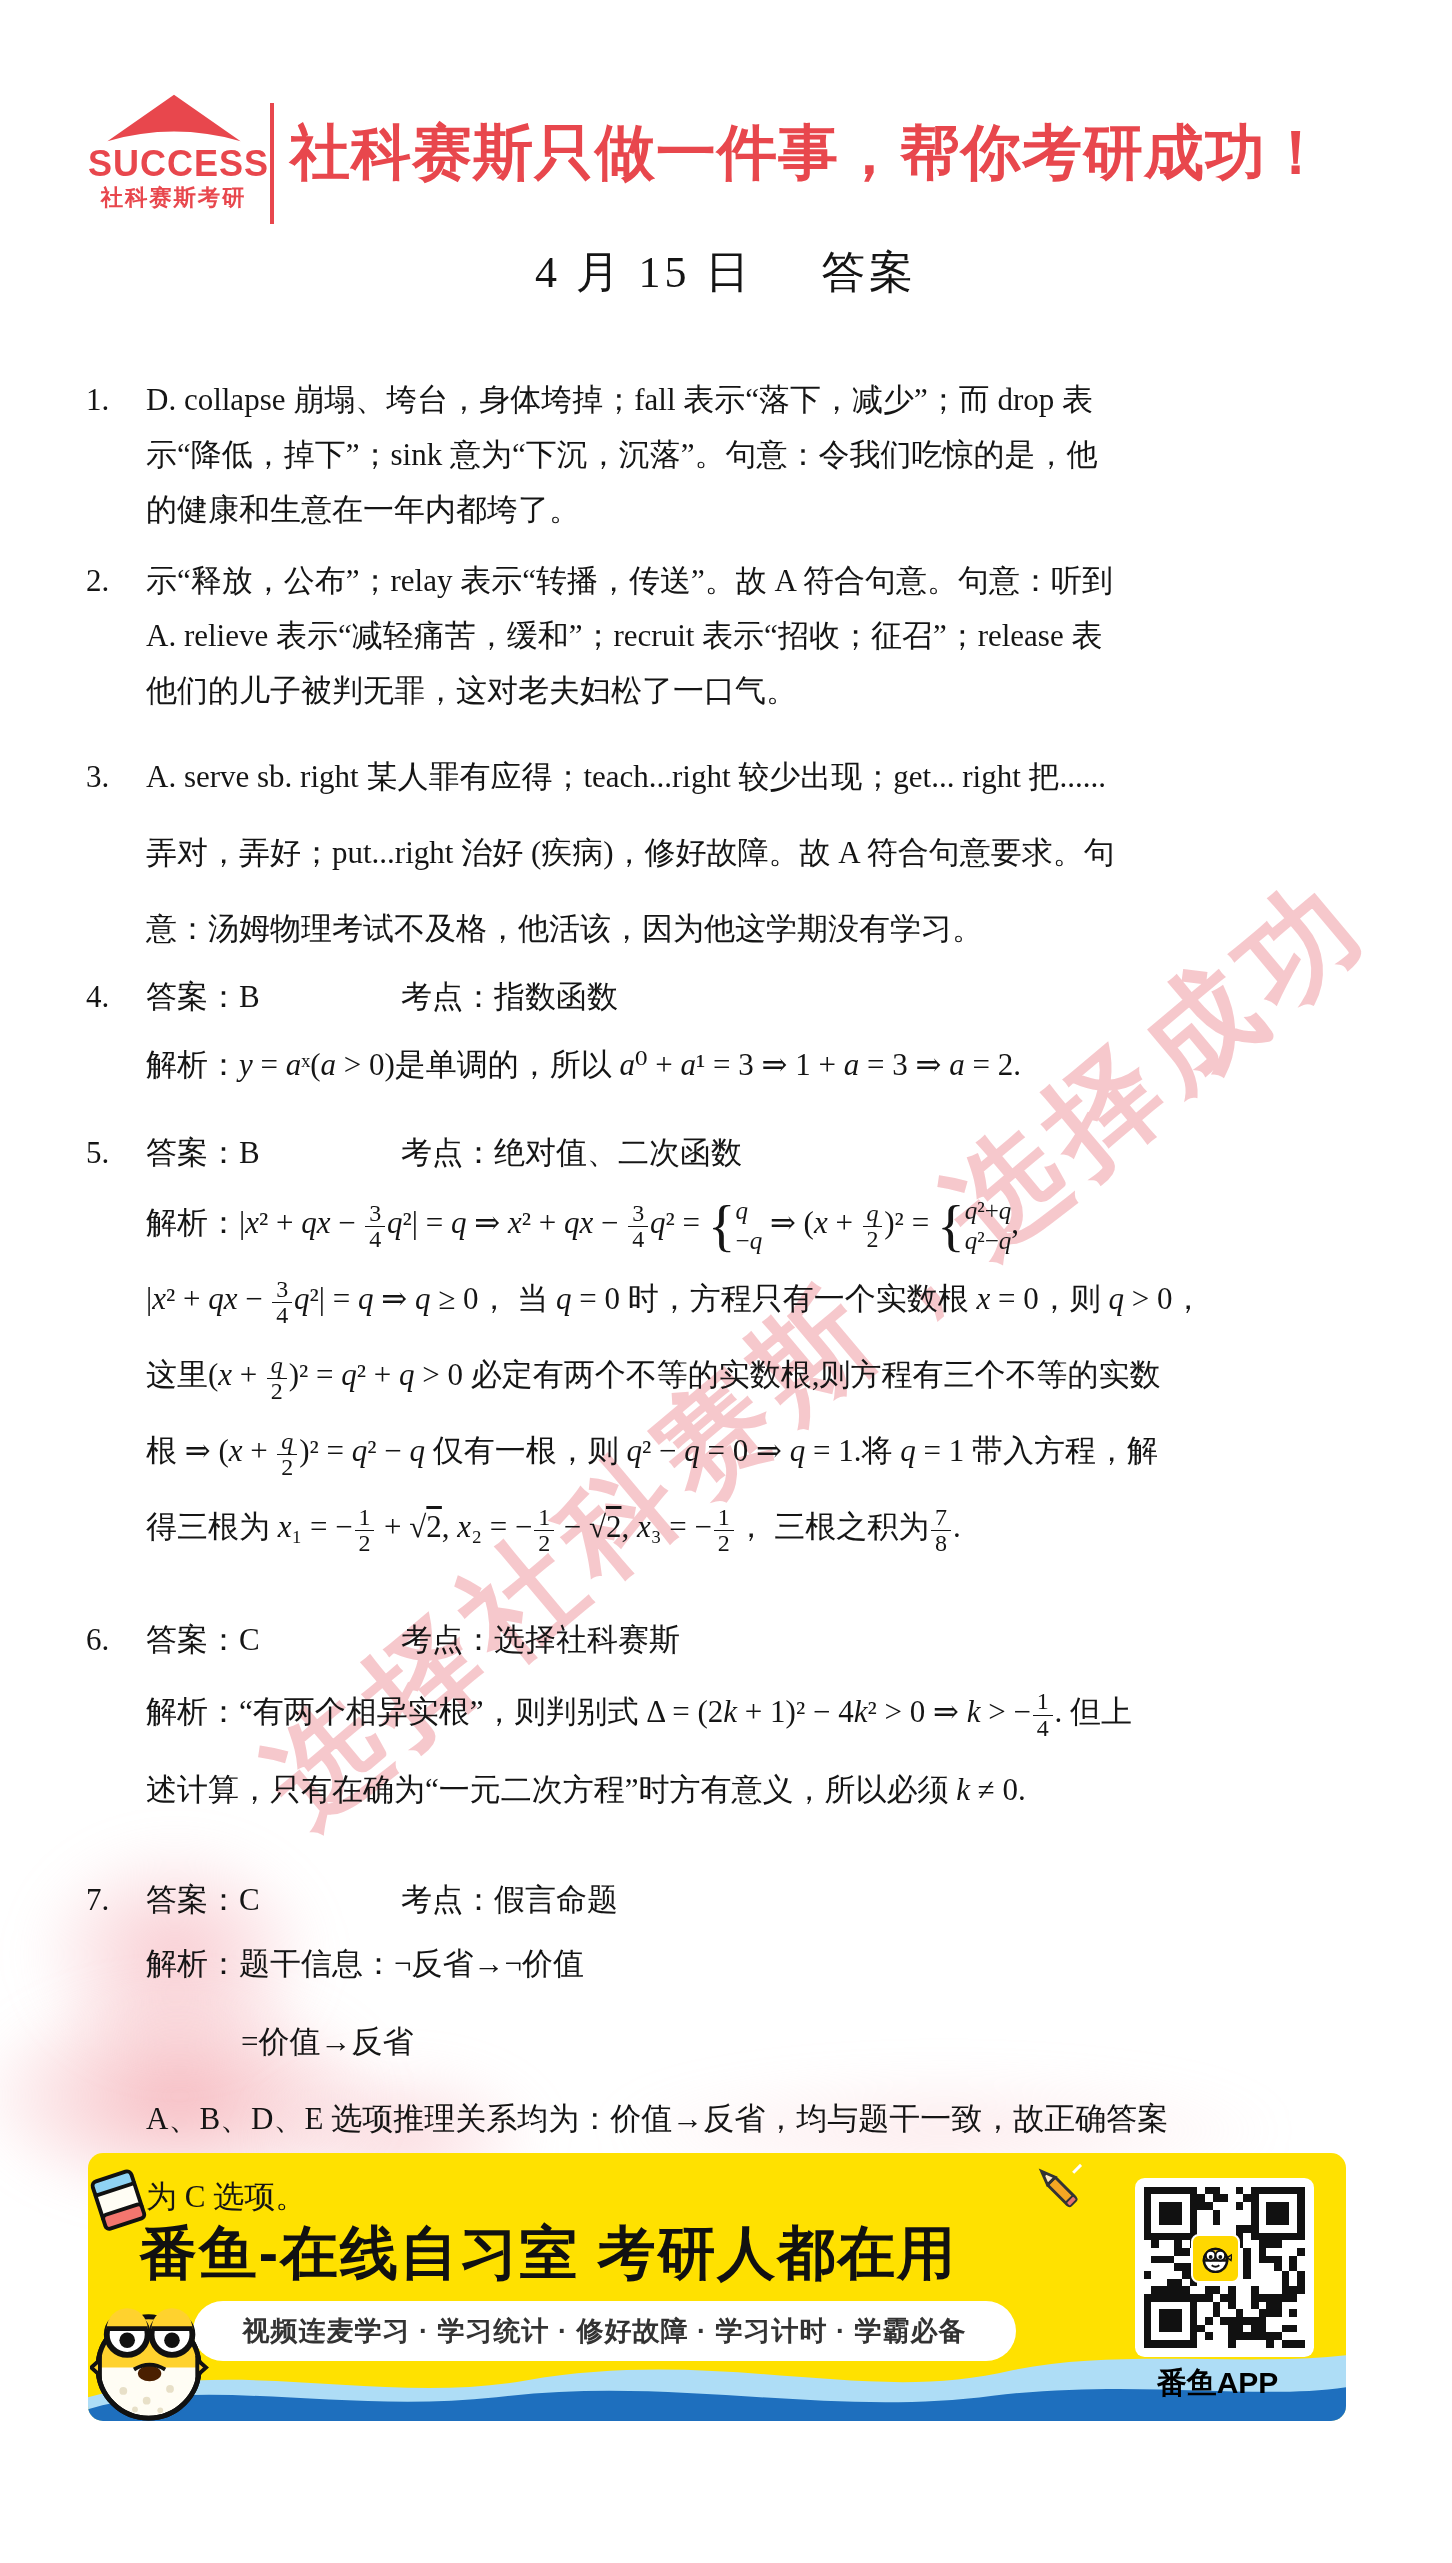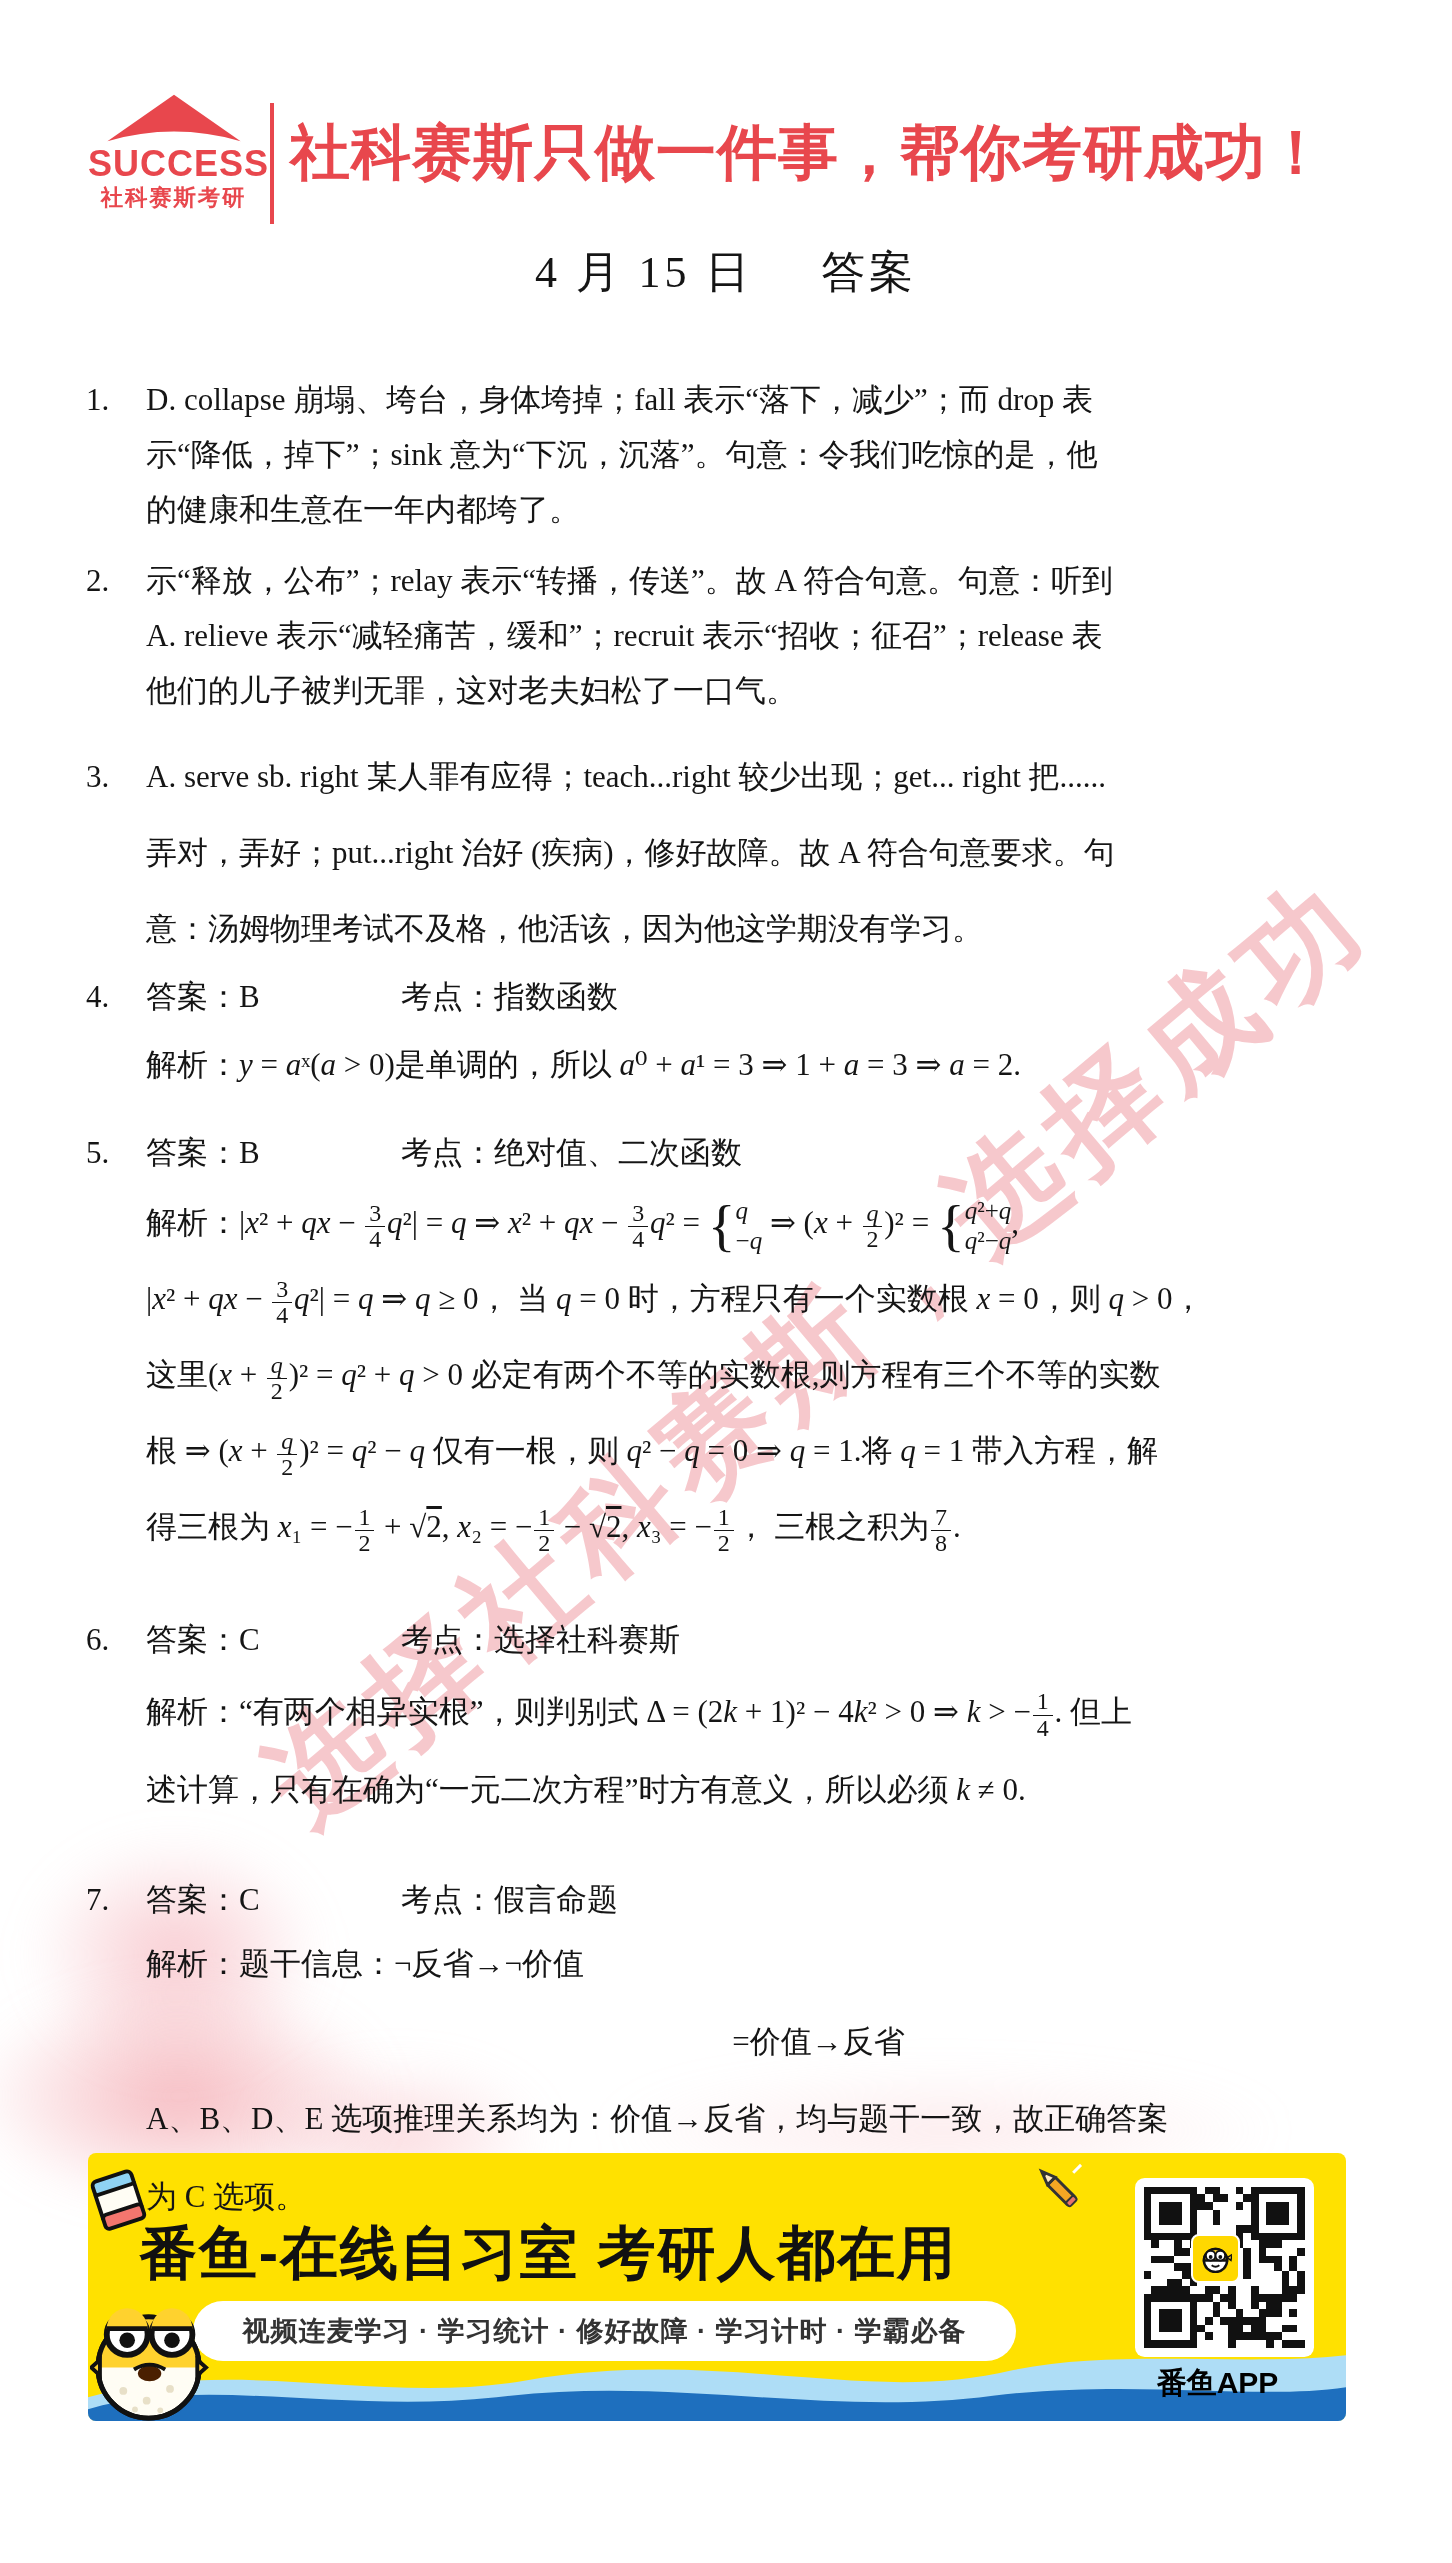--- a/index.html
+++ b/index.html
@@ -37,35 +37,35 @@
   .i3 .line{line-height:76px;}
   .i3 .inum{line-height:76px;}
   .qa-head{font-size:31px;line-height:55px;margin-bottom:5.8px;white-space:nowrap;}
   .qa-head .ans{display:inline-block;width:255px;}
   .sline{font-size:31px;line-height:70px;white-space:nowrap;}
   .i1{margin-bottom:15.6px;} .i2{margin-bottom:21.4px;} .i3{margin-bottom:1.9px;}
   .i4{margin-bottom:25px;} .i5{margin-bottom:47px;} .i6{margin-bottom:43px;}
   .i5 .sline{line-height:76px;}
   .i6 .sline{line-height:78px;}
   .i7 .sline{margin-bottom:15.6px;line-height:62px;}
-  .i7 .sline:nth-of-type(3){margin-left:119px;text-align:center;}
+  .i7 .sline:nth-of-type(3){margin-left:95px;}
   .i7 .sline:last-child{margin-top:5.8px;margin-bottom:0;}
   
   .sline i{font-style:italic;}
   .frac{display:inline-block;vertical-align:middle;text-align:center;font-size:24px;
         line-height:1.05;padding:0 1.9px;}
   .frac .fn{display:block;border-bottom:1.9px solid #151515;padding:0 3.9px;}
   .frac .fd{display:block;padding:0 3.9px;}
   .cases{display:inline-flex;align-items:center;vertical-align:middle;}
   .cases .cbr{font-size:58px;font-weight:400;line-height:.9;}
   .cases .cst{display:inline-flex;flex-direction:column;font-size:25px;line-height:1.2;text-align:left;}
   .sqrt .sq{text-decoration:overline;}
   
   .banner{position:absolute;left:88px;top:2153px;width:1258px;height:268px;background:#ffe100;
-          border-radius:8px;z-index:1;overflow:hidden;
+          border-radius:15px;z-index:1;overflow:hidden;
           font-family:"Liberation Sans","DejaVu Sans",sans-serif;}
   .b-title{position:absolute;left:51px;top:62px;font-weight:900;font-size:58px;color:#111;
            letter-spacing:1.9px;white-space:nowrap;z-index:3;}
   .b-pill{position:absolute;left:105px;top:148px;width:823px;height:60px;background:#fff;
           border-radius:31px;display:flex;align-items:center;justify-content:center;z-index:3;}
   .b-pill span{font-weight:700;font-size:27px;color:#333;letter-spacing:1px;white-space:nowrap;}
   .mascot{position:absolute;left:1.9px;top:125px;z-index:4;}
   .b-wave{position:absolute;left:0;bottom:0;width:100%;height:76px;z-index:2;}
   .qrbox{position:absolute;left:1047px;top:25px;width:179px;height:179px;background:#fff;
          border-radius:9.7px;padding:8.8px;box-sizing:border-box;z-index:3;}

